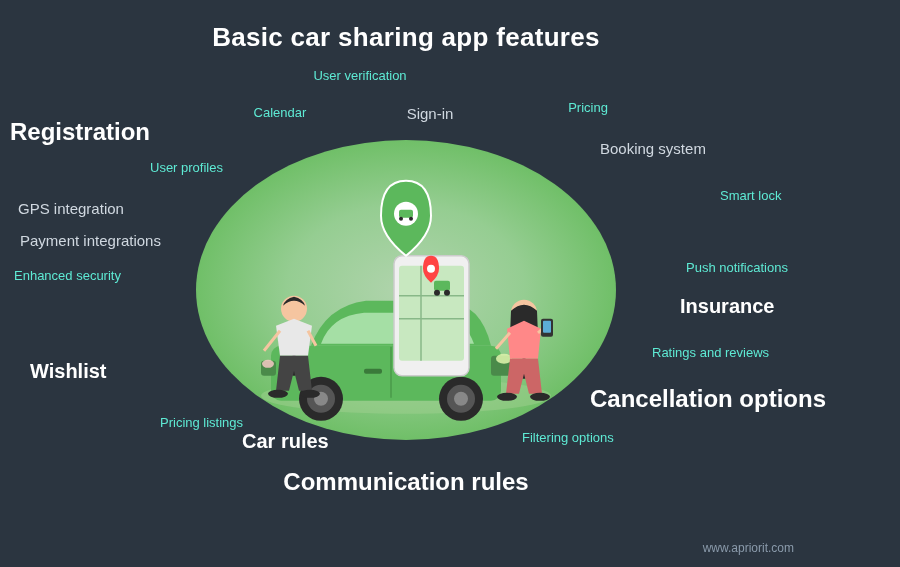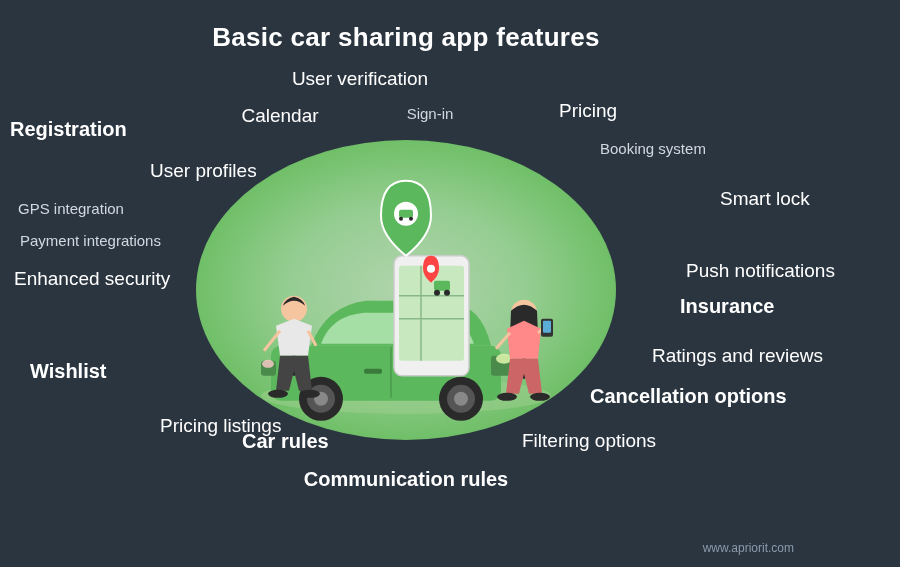--- a/index.html
+++ b/index.html
@@ -37,32 +37,32 @@
       opacity: 0.85;
     }
     
     .feature {
       position: absolute;
       color: #e8e8e8;
       font-size: 14px;
       white-space: nowrap;
     }
     .feature.large {
-      font-size: 20px;
+      font-size: 24px;
       font-weight: bold;
       color: #ffffff;
     }
     .feature.medium {
       font-size: 20px;
       font-weight: bold;
       color: #ffffff;
     }
     .feature.small {
-      font-size: 19px;
-      color: #ffffff;
+      font-size: 13px;
+      color: #5eead4;
       text-align: center;
     }
     .feature.normal {
       font-size: 15px;
       color: #d0d8e0;
     }
     
     .car-illustration {
       position: absolute;
       left: 50%;

